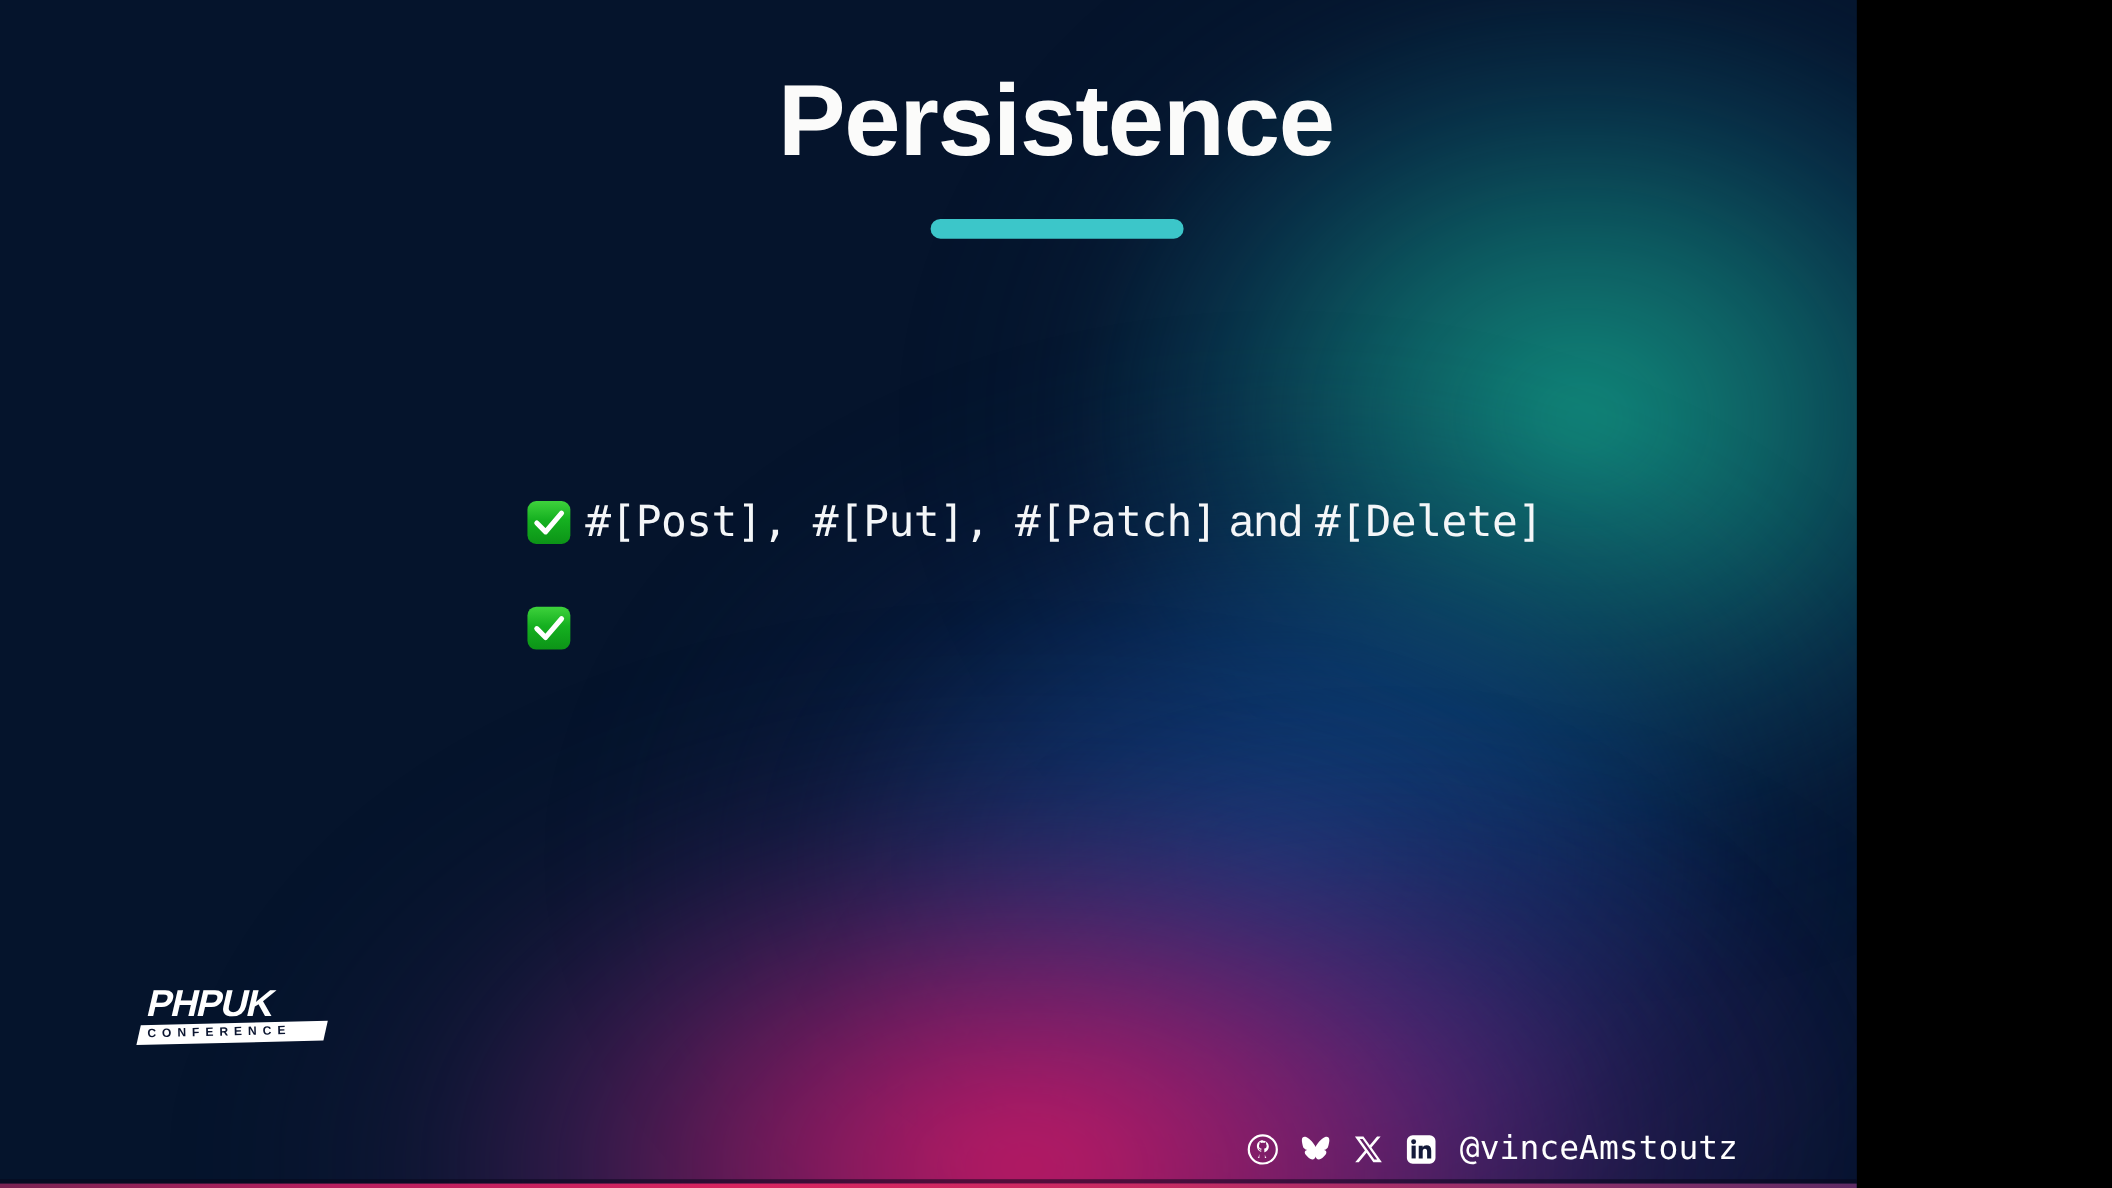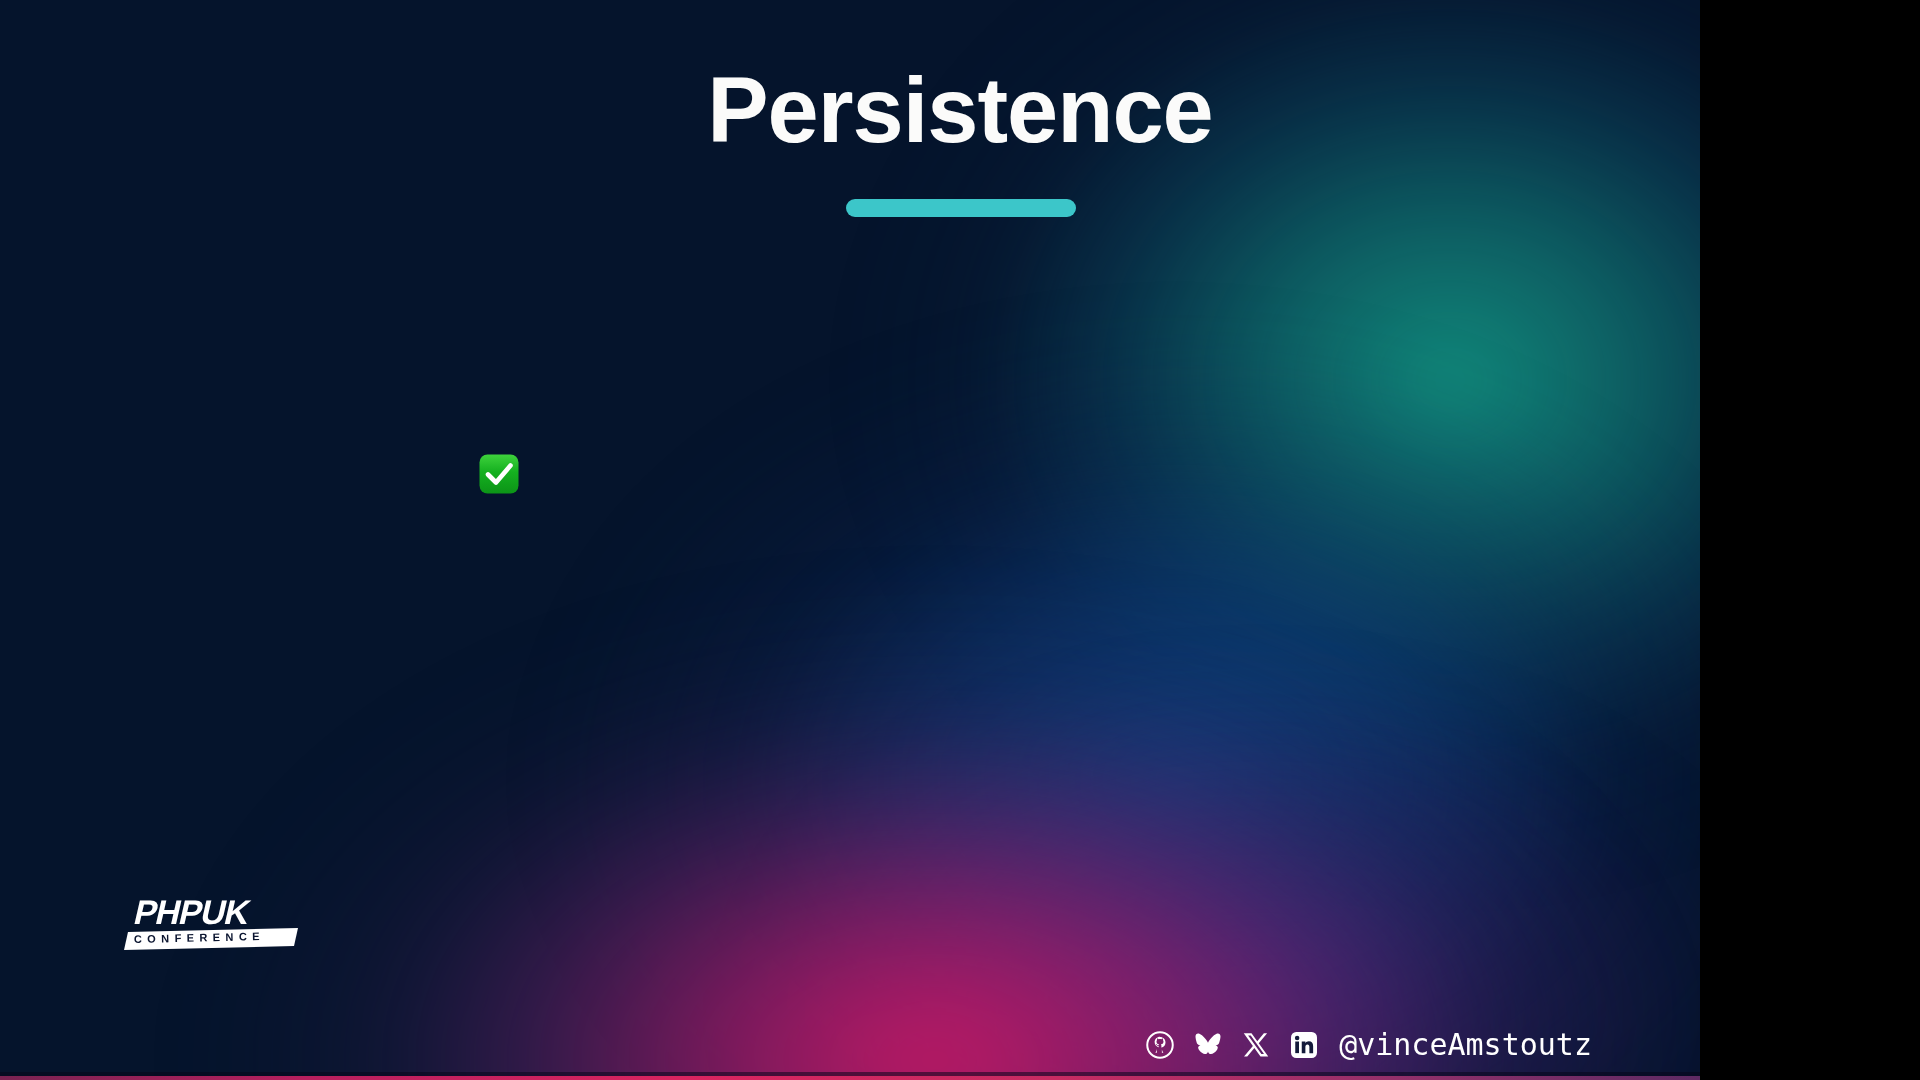--- a/index.html
+++ b/index.html
@@ -13,21 +13,20 @@
     overflow: hidden;
     font-family: "Liberation Sans", sans-serif;
   }
 
   #slide {
     position: relative;
     width: 1688px;
     height: 1080px;
     overflow: hidden;
     background-color: #05142c;
-    padding-left: 12px;
   }
 
   
   .glow {
     position: absolute;
     pointer-events: none;
   }
   .glow-teal {
     right: -340px;
     top: -120px;
@@ -213,20 +212,36 @@
   <div class="bottom-edge"></div>
 
   <div class="content">
 
     <div class="title">Persistence</div>
 
     <div class="title-rule"></div>
 
     <div class="bullets">
 
+      <div class="bullet">
+        <span class="check">
+          <svg viewBox="0 0 42 42" width="42" height="42" aria-hidden="true">
+            <defs>
+              <linearGradient id="gchk1" x1="0" y1="0" x2="0" y2="1">
+                <stop offset="0%" stop-color="#3ed23c"></stop>
+                <stop offset="45%" stop-color="#15b020"></stop>
+                <stop offset="100%" stop-color="#0c9417"></stop>
+              </linearGradient>
+            </defs>
+            <rect x="1.5" y="1.5" width="39" height="39" rx="8" ry="8" fill="url(#gchk1)"></rect>
+            <path d="M10 21.5 L18 29.5 L32.5 12.5" fill="none" stroke="#ffffff" stroke-width="4.6" stroke-linecap="round" stroke-linejoin="round"></path>
+          </svg>
+        </span>
+        <span class="bullet-text"><span class="mono">#[Post], #[Put], #[Patch]</span><span class="sans"> and </span><span class="mono">#[Delete]</span></span>
+      </div>
 
       <div class="bullet">
         <span class="check">
           <svg viewBox="0 0 42 42" width="42" height="42" aria-hidden="true">
             <defs>
               <linearGradient id="gchk2" x1="0" y1="0" x2="0" y2="1">
                 <stop offset="0%" stop-color="#3ed23c"></stop>
                 <stop offset="45%" stop-color="#15b020"></stop>
                 <stop offset="100%" stop-color="#0c9417"></stop>
               </linearGradient>

